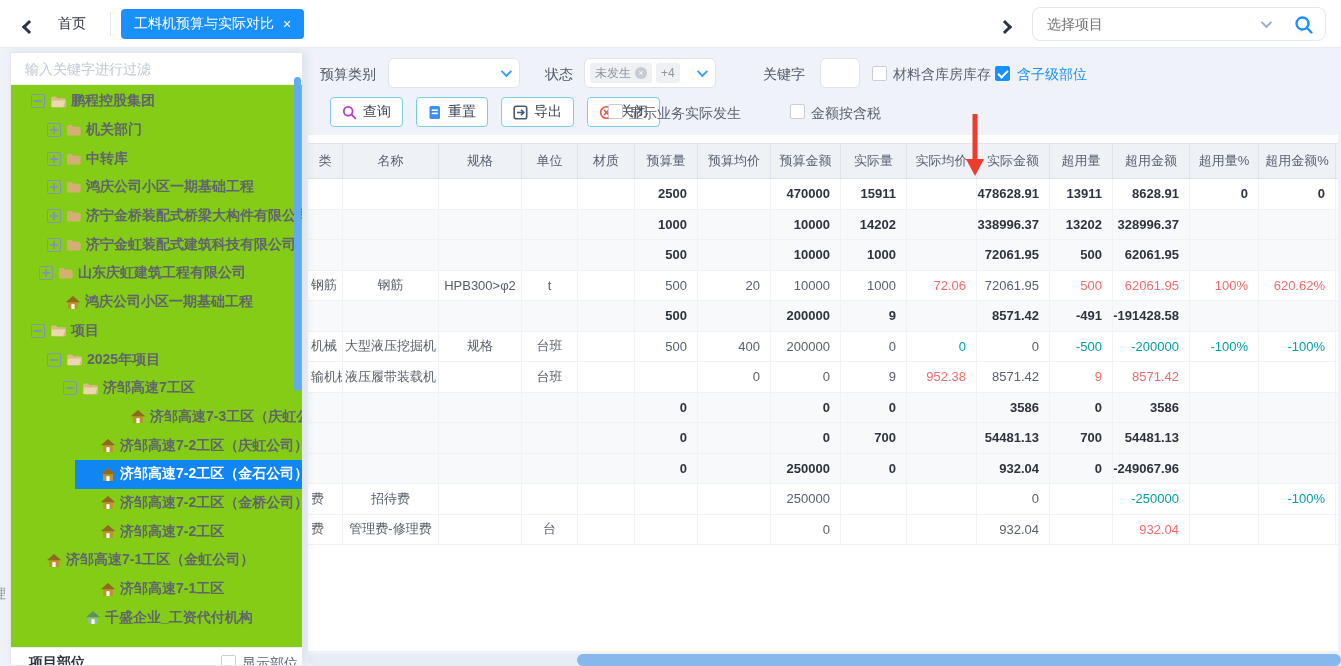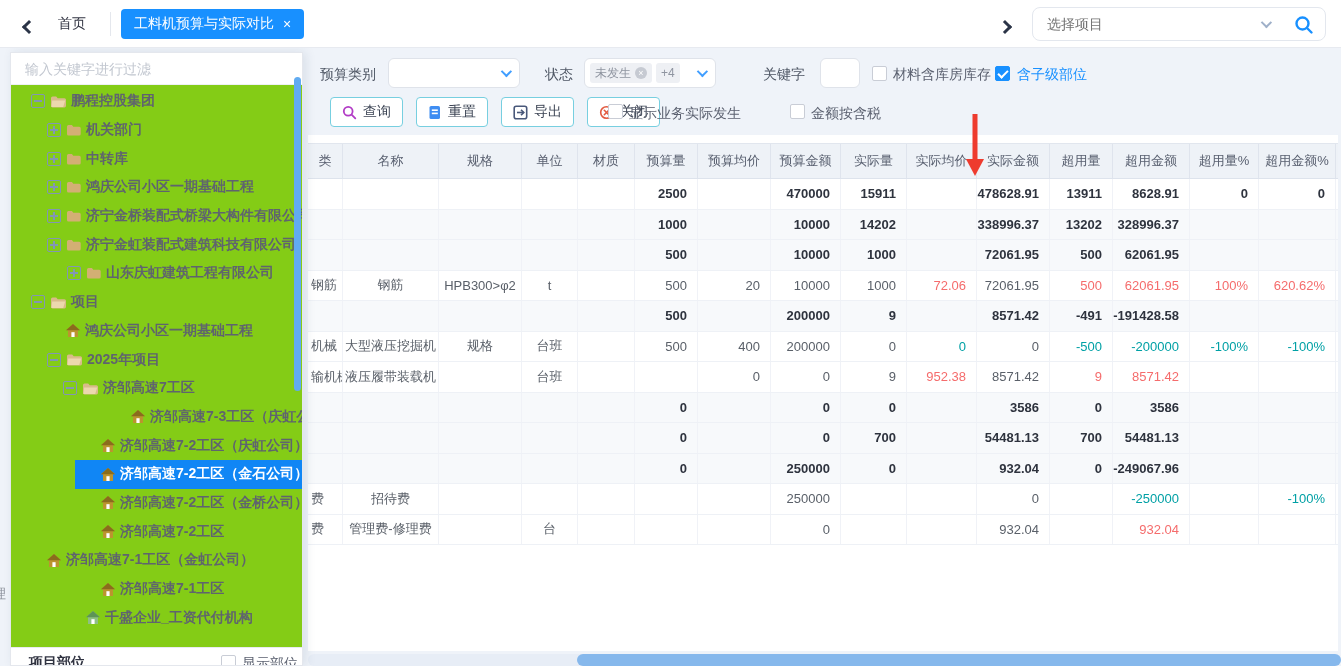--- a/index.html
+++ b/index.html
@@ -829,48 +829,48 @@
       </div>
       <div class="titem" style="padding-left: 36px;">
         <span class="toggle closed"></span>
         <span class="ticon">
           <svg width="15" height="12" viewBox="0 0 15 12">
             <path d="M1 2.6q0-1.5 1.5-1.5h3.4l1.4 1.7h5.9q1.5 0 1.5 1.5v5.6q0 1.5-1.5 1.5H2.5Q1 11.4 1 9.9Z" fill="#d3af74"></path>
           </svg>
         </span>
         <span>济宁金虹装配式建筑科技有限公司</span>
       </div>
-      <div class="titem" style="padding-left: 56px;">
+      <div class="titem" style="padding-left: 28px;">
         <span class="toggle closed"></span>
         <span class="ticon">
           <svg width="15" height="12" viewBox="0 0 15 12">
             <path d="M1 2.6q0-1.5 1.5-1.5h3.4l1.4 1.7h5.9q1.5 0 1.5 1.5v5.6q0 1.5-1.5 1.5H2.5Q1 11.4 1 9.9Z" fill="#d3af74"></path>
           </svg>
         </span>
         <span>山东庆虹建筑工程有限公司</span>
-      </div>
-      <div class="titem" style="padding-left: 20px;">
-        <span class="toggle"></span>
-        <span class="ticon">
-          <svg width="16" height="13" viewBox="0 0 16 13">
-            <path d="M1 3q0-1.6 1.6-1.6h3.6l1.5 1.8h6.7q1.6 0 1.6 1.6v6q0 1.6-1.6 1.6H2.6Q1 12.4 1 10.8Z" fill="#d9bb8a"></path>
-            <path d="M2.2 5.6h13l-2 6.4H1.4Z" fill="#ecd8ae"></path>
-          </svg>
-        </span>
-        <span>项目</span>
       </div>
       <div class="titem" style="padding-left: 55px;">
         <span class="ticon">
           <svg width="14" height="13" viewBox="0 0 14 13">
             <path d="M7 0 14 6.2H12V13H2V6.2H0Z" fill="#bb942f"></path>
             <path d="M7 0 14 6.2H0Z" fill="#8a6c1d"></path>
             <rect x="5.4" y="8.2" width="3.2" height="4.8" fill="#fff"></rect>
           </svg>
         </span>
         <span>鸿庆公司小区一期基础工程</span>
+      </div>
+      <div class="titem" style="padding-left: 20px;">
+        <span class="toggle"></span>
+        <span class="ticon">
+          <svg width="16" height="13" viewBox="0 0 16 13">
+            <path d="M1 3q0-1.6 1.6-1.6h3.6l1.5 1.8h6.7q1.6 0 1.6 1.6v6q0 1.6-1.6 1.6H2.6Q1 12.4 1 10.8Z" fill="#d9bb8a"></path>
+            <path d="M2.2 5.6h13l-2 6.4H1.4Z" fill="#ecd8ae"></path>
+          </svg>
+        </span>
+        <span>项目</span>
       </div>
       <div class="titem" style="padding-left: 36px;">
         <span class="toggle"></span>
         <span class="ticon">
           <svg width="16" height="13" viewBox="0 0 16 13">
             <path d="M1 3q0-1.6 1.6-1.6h3.6l1.5 1.8h6.7q1.6 0 1.6 1.6v6q0 1.6-1.6 1.6H2.6Q1 12.4 1 10.8Z" fill="#d9bb8a"></path>
             <path d="M2.2 5.6h13l-2 6.4H1.4Z" fill="#ecd8ae"></path>
           </svg>
         </span>
         <span>2025年项目</span>

